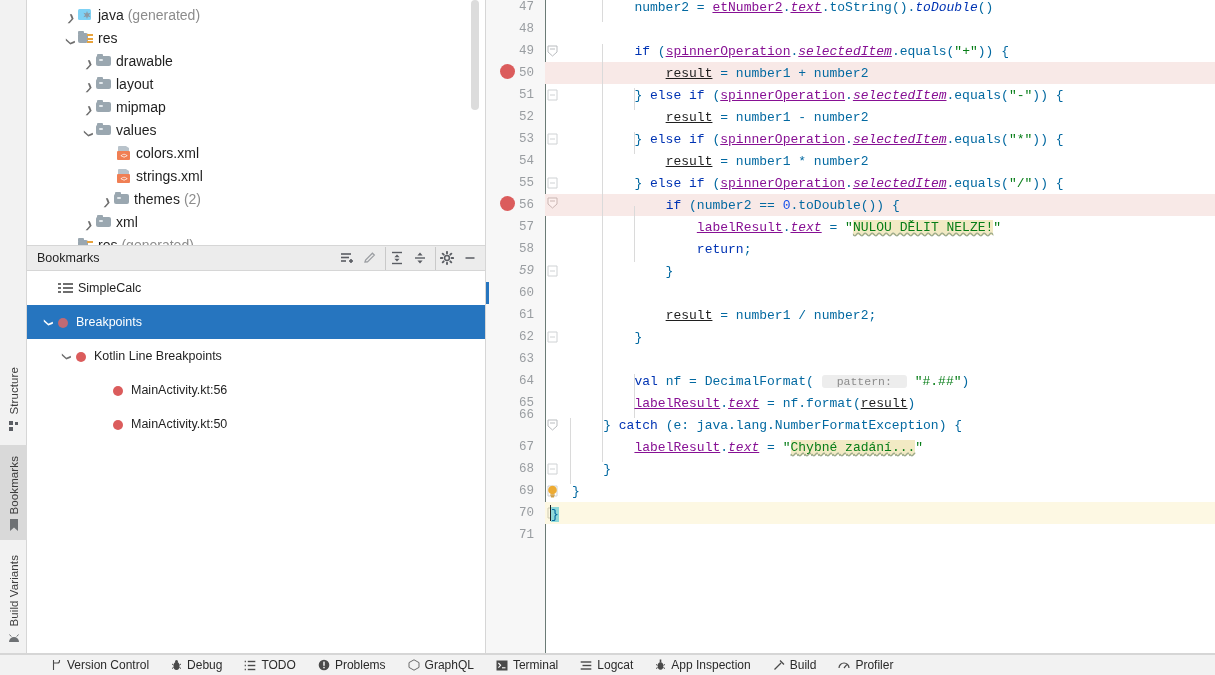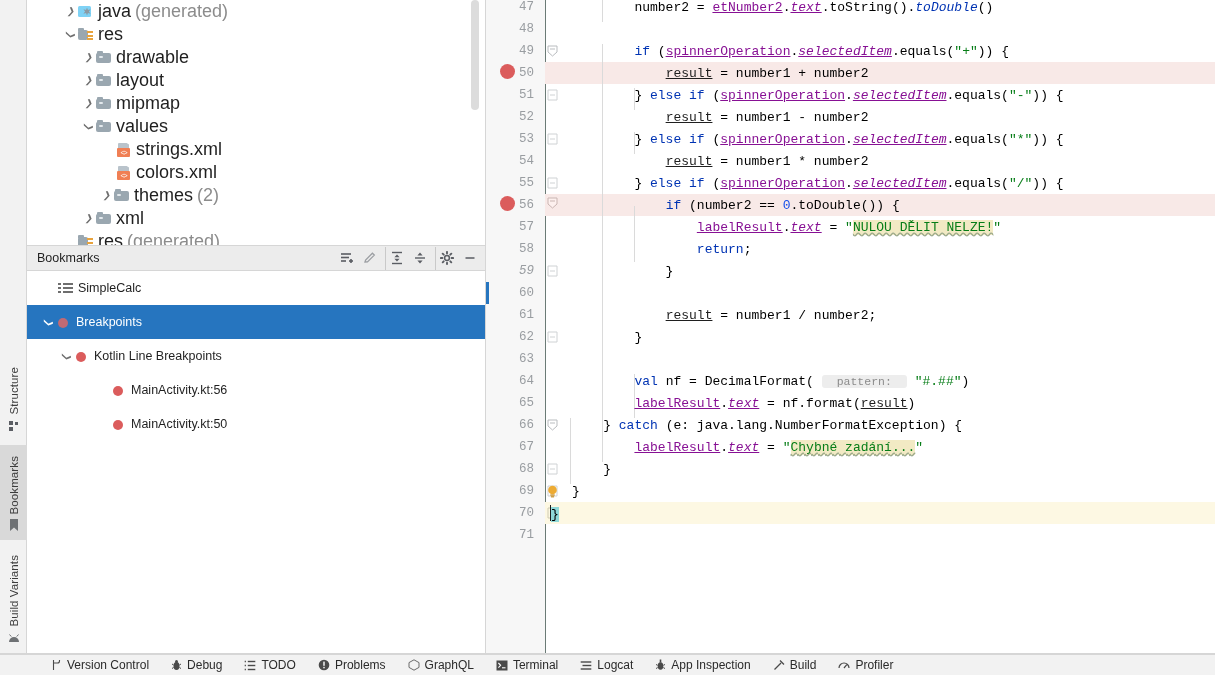--- a/index.html
+++ b/index.html
@@ -35,22 +35,22 @@
   .stripe-tab .vicon { margin-top: 5px; }
   .stripe-tab.active { background: #d9d9d9; }
 
   
   .project-tree {
     position: absolute; left: 27px; top: 0; width: 459px; height: 245px;
     background: #ffffff; overflow: hidden;
     border-right: 1px solid #d6d6d6;
   }
   .tree-row {
-    display: flex; align-items: center; height: 23px;
-    padding-left: 0; font-size: 18px; white-space: nowrap; cursor: pointer;
+    display: flex; align-items: flex-end; height: 23px;
+    padding-left: 0; font-size: 14px; white-space: nowrap; cursor: pointer;
   }
   .tw { width: 15px; display: flex; align-items: center; justify-content: center; flex: 0 0 15px; }
   .chev { color: #6e6e6e; font-size: 9px; line-height: 1; display:inline-block; }
   .chev.right::before { content: "\276F"; }
   .chev.down::before  { content: "\276F"; display:inline-block; transform: rotate(90deg); }
   .node-label { margin-left: 4px; color: #1f1f1f; }
   .node-sub { color: #8c8c8c; margin-left: 4px; }
 
   
   .ico { flex: 0 0 16px; width: 16px; height: 16px; position: relative; display:inline-block; }
@@ -194,21 +194,21 @@
   }
 
   
   .kw   { color: #0033b3; }
   .prop { color: #871094; text-decoration: underline; text-decoration-color:#871094; }
   .propi{ color: #871094; text-decoration: underline; font-style: italic; }
   .ital { color: #0033b3; font-style: italic; }
   .str  { color: #067d17; }
   .num  { color: #1750eb; }
   .loc  { color: #1f1f1f; text-decoration: underline; text-decoration-color:#1f1f1f; }
-  .plain{ color: #000000; }
+  .plain{ color: #0369a1; }
   .strhl{ background: #f2eac4; }
   .hint {
     color: #8c8c8c; background: #ededed; border-radius: 3px;
     padding: 0 15px; font-size: 11.5px;
   }
   .typo { text-decoration: underline wavy #9aa88a; text-decoration-skip-ink:none; }
   .bulb {
     position:absolute; left:60px; width:13px; height:13px; cursor:pointer;
   }
   .bracket-match {
@@ -332,26 +332,26 @@
           <i class="chev down"></i>
         </span>
       <span class="ico ico-folder">
           <i></i>
         </span>
       <span class="node-label">values</span>
     </div>
 
     <div class="tree-row" style="padding-left:89px;">
       <span class="ico ico-xml"></span>
-      <span class="node-label">strings.xml</span>
+      <span class="node-label">colors.xml</span>
     </div>
 
     <div class="tree-row" style="padding-left:89px;">
       <span class="ico ico-xml"></span>
-      <span class="node-label">colors.xml</span>
+      <span class="node-label">strings.xml</span>
     </div>
 
     <div class="tree-row" style="padding-left:72px;">
       <span class="tw">
           <i class="chev right"></i>
         </span>
       <span class="ico ico-folder">
           <i></i>
         </span>
       <span class="node-label">themes</span>
@@ -506,21 +506,21 @@
     <div class="gutter-line" style="top:194px;">56</div>
     <div class="gutter-line" style="top:216px;">57</div>
     <div class="gutter-line" style="top:238px;">58</div>
     <div class="gutter-line" style="top:260px;font-style:italic;">59</div>
     <div class="gutter-line" style="top:282px;">60</div>
     <div class="gutter-line" style="top:304px;">61</div>
     <div class="gutter-line" style="top:326px;">62</div>
     <div class="gutter-line" style="top:348px;">63</div>
     <div class="gutter-line" style="top:370px;">64</div>
     <div class="gutter-line" style="top:392px;">65</div>
-    <div class="gutter-line" style="top:414px;">66</div>
+    <div class="gutter-line" style="top:404px;">66</div>
     <div class="gutter-line" style="top:436px;">67</div>
     <div class="gutter-line" style="top:458px;">68</div>
     <div class="gutter-line" style="top:480px;">69</div>
     <div class="gutter-line" style="top:502px;">70</div>
     <div class="gutter-line" style="top:524px;">71</div>
 
     <div class="gutter-bp" style="top:64px;"></div>
     <div class="gutter-bp" style="top:196px;"></div>
 
     <div class="fold" style="top:45px;">

